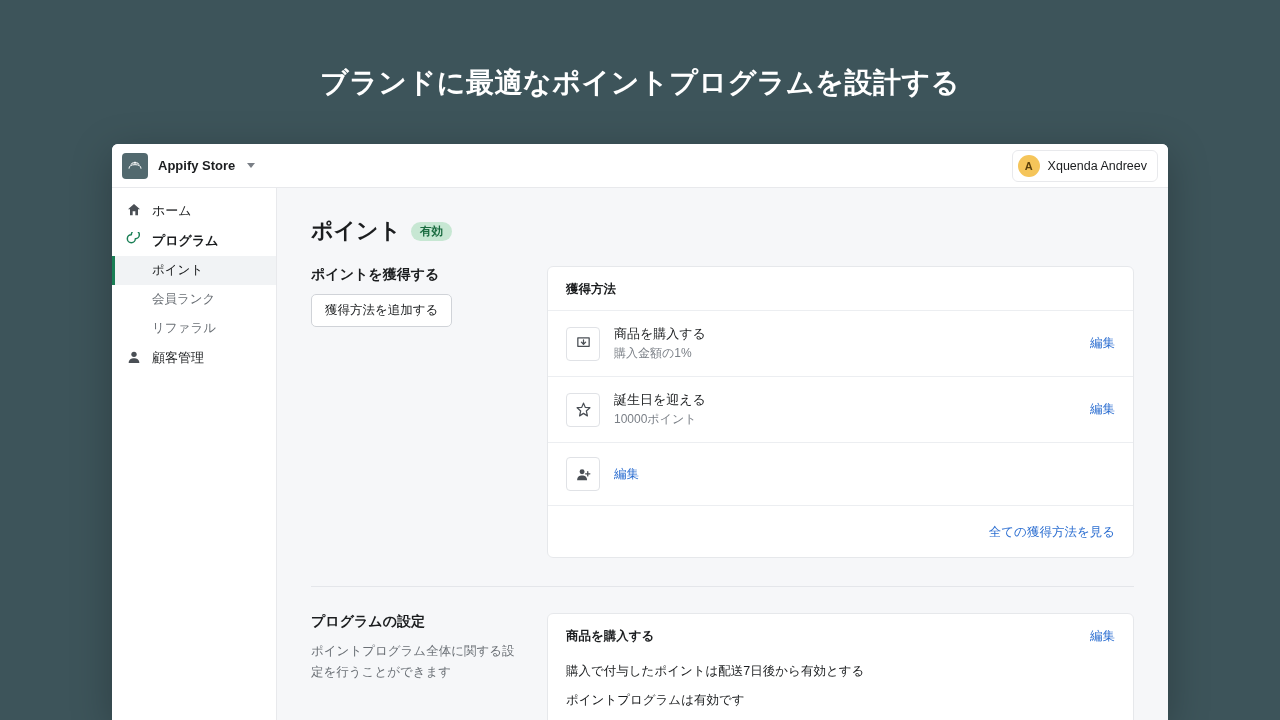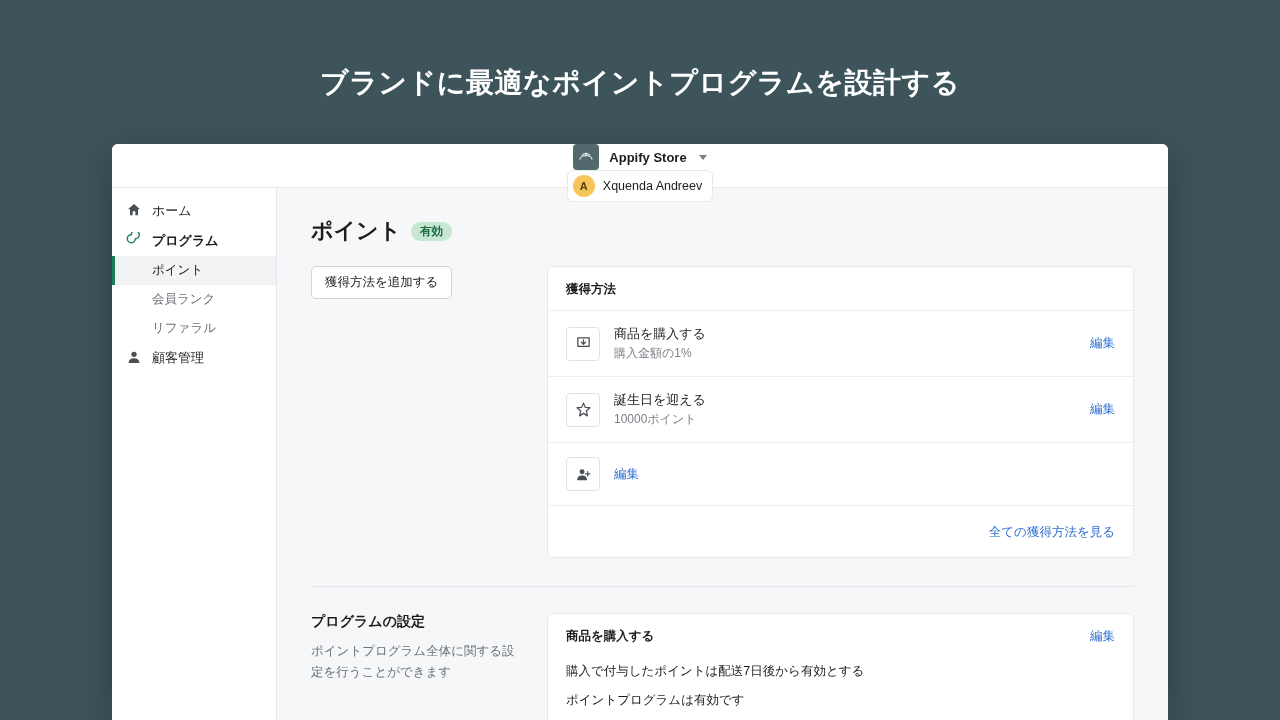--- a/index.html
+++ b/index.html
@@ -1,20 +1,20 @@
 <!DOCTYPE html>
 <html><head>
 <meta charset="utf-8">
 <style>
   * { box-sizing: border-box; margin: 0; padding: 0; }
   html, body { width: 1280px; height: 720px; font-family: -apple-system, BlinkMacSystemFont, "Segoe UI", "Hiragino Sans", "Yu Gothic", sans-serif; }
   body { background: #3d545a; }
   .hero-title { color: #fff; font-size: 28px; font-weight: 700; text-align: center; padding: 56px 0 38px; letter-spacing: 0.02em; margin-top: 8px; }
   .app-window { position: absolute; left: 112px; top: 144px; width: 1056px; height: 576px; background: #f6f7f9; border-radius: 6px 6px 0 0; overflow: hidden; box-shadow: 0 10px 40px rgba(0,0,0,0.25); }
-  .topbar { height: 44px; background: #fff; border-bottom: 1px solid #e8e9ec; display: flex; align-items: center; justify-content: space-between; padding: 0 10px; flex-direction: column; }
+  .topbar { height: 44px; background: #fff; border-bottom: 1px solid #e8e9ec; display: flex; align-items: center; justify-content: space-between; padding: 0 10px; }
   .store-selector { display: flex; align-items: center; gap: 10px; cursor: pointer; }
   .store-logo { width: 26px; height: 26px; background: #52696e; border-radius: 4px; display: flex; align-items: center; justify-content: center; }
   .store-logo svg { width: 16px; height: 12px; }
   .store-name { font-size: 13px; font-weight: 600; color: #1b1d1f; }
   .chevron-down { width: 0; height: 0; border-left: 4px solid transparent; border-right: 4px solid transparent; border-top: 5px solid #7a7f86; margin-left: 2px; }
   .user-pill { display: flex; align-items: center; gap: 8px; background: #fff; border: 1px solid #e8e9ec; border-radius: 6px; padding: 4px 10px 4px 5px; cursor: pointer; }
   .avatar { width: 22px; height: 22px; border-radius: 50%; background: #f5c55a; color: #5a3f0b; font-size: 11px; font-weight: 600; display: flex; align-items: center; justify-content: center; }
   .user-name { font-size: 12.5px; color: #1b1d1f; }
   .body-row { display: flex; height: calc(100% - 44px); }
   .sidebar { width: 165px; background: #fff; border-right: 1px solid #e8e9ec; padding-top: 8px; }
@@ -114,20 +114,21 @@
     </div>
 
     <div class="main">
       <div class="page-header">
         <div class="page-title">ポイント</div>
         <div class="status-badge">有効</div>
       </div>
 
       <div class="section-row">
         <div class="section-left">
+          <div class="section-title">ポイントを獲得する</div>
           <button class="btn-outline">獲得方法を追加する</button>
         </div>
         <div class="card">
           <div class="card-header">獲得方法</div>
           <div class="earn-list">
             <div class="row">
               <div class="row-icon">
                 <svg viewBox="0 0 24 24" fill="none" stroke="currentColor" stroke-width="1.8">
                     <path d="M4 4 V16 H20 V4 M4 4 H20 M12 7 V13 M9 10 L12 13 L15 10" stroke-linecap="round" stroke-linejoin="round"></path>
                   </svg>

